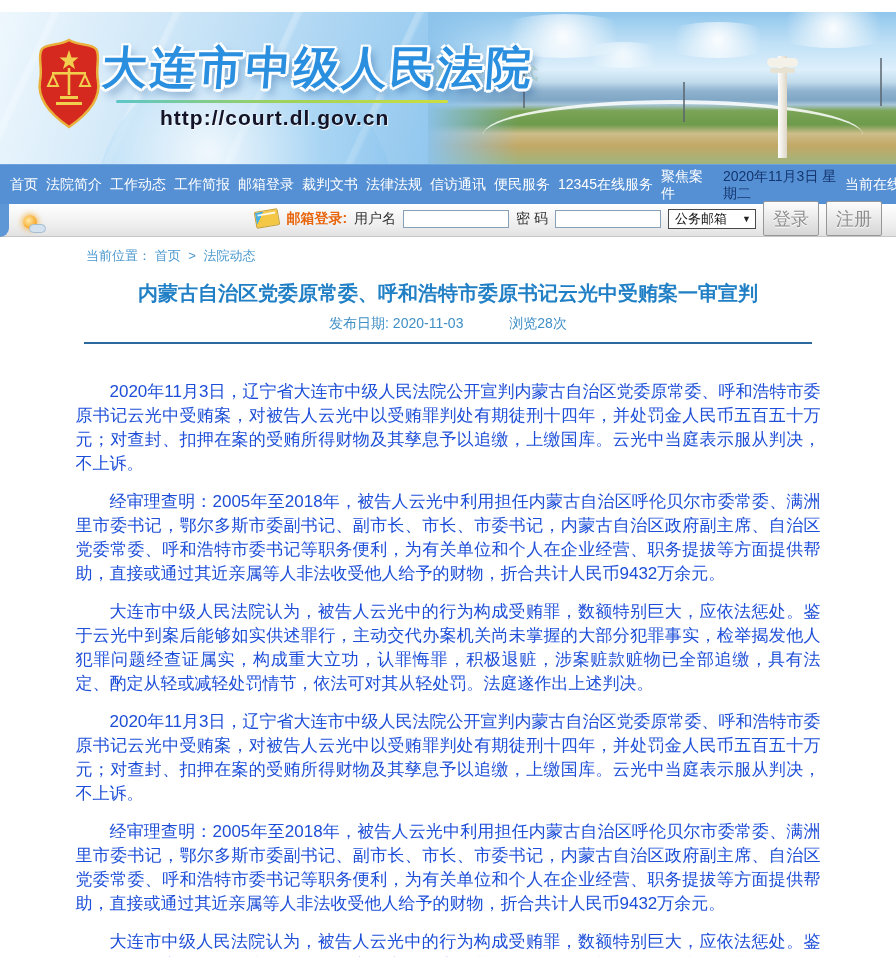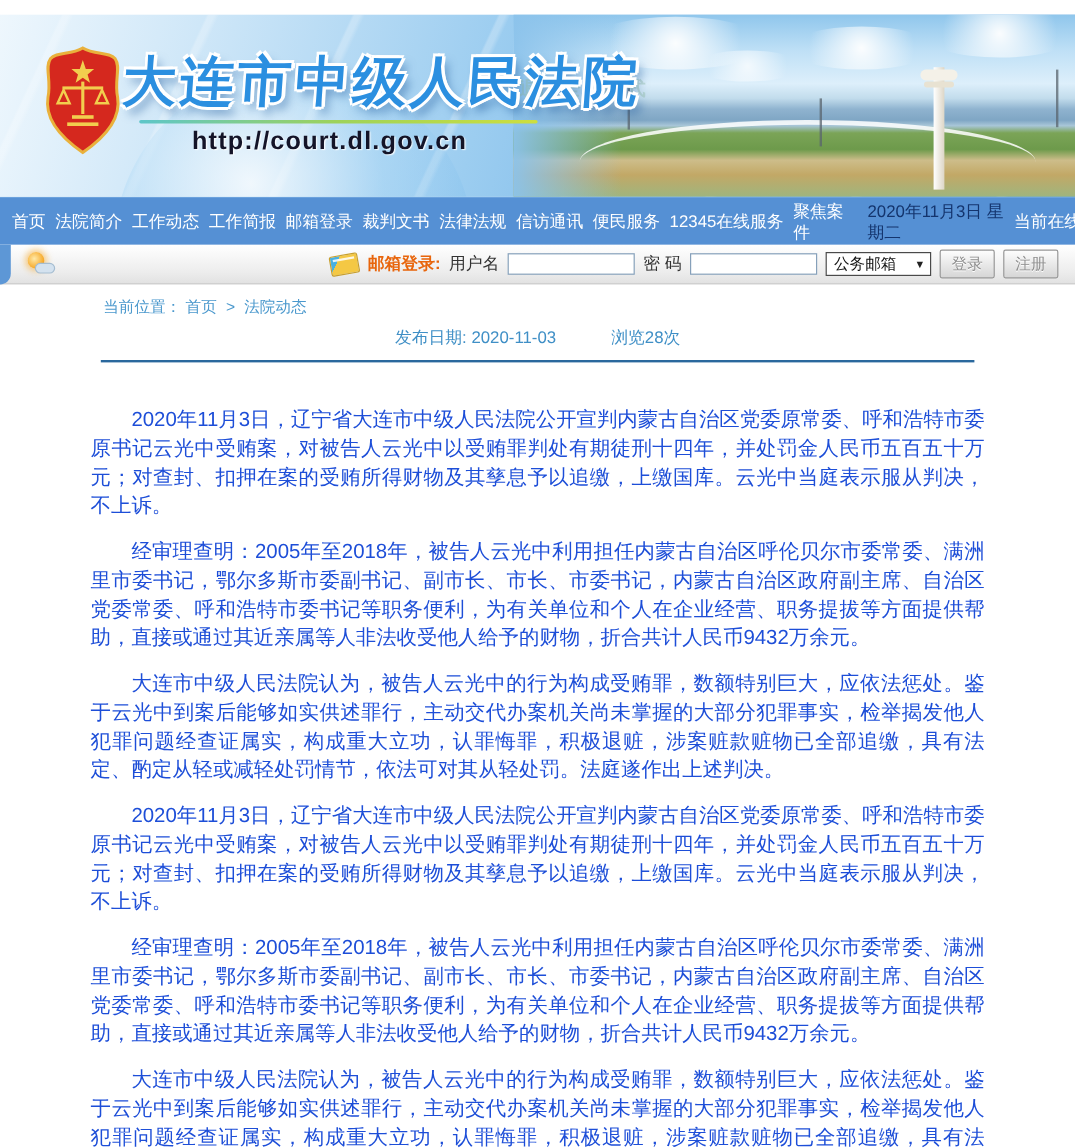--- a/index.html
+++ b/index.html
@@ -53,42 +53,42 @@
   
   .main-nav { display:flex; align-items:center; min-height:40px; background:#5590d4;
     padding:0 6px; overflow:hidden; border-top:1px solid #6ba2dd; }
   .nav-item { color:#fff; font-size:14px; text-decoration:none; padding:2px 4px; white-space:nowrap;
     flex-shrink:0; line-height:17px; }
   .nav-item.wraps { white-space:normal; width:62px; }
   .nav-date { color:#14356e; font-size:14px; width:126px; line-height:17px; padding:0 4px; flex-shrink:0; }
   .nav-online { margin-left:auto; color:#fff; font-size:14px; white-space:nowrap; padding-right:4px; flex-shrink:0; }
 
   
-  .login-bar { position:relative; display:flex; align-items:center; height:33px;
+  .login-bar { position:relative; display:flex; align-items:flex-end; height:33px;
     background:linear-gradient(to bottom,#ffffff,#ededed 70%,#e2e2e2); border-bottom:1px solid #c6c6c6; }
   .login-corner { position:absolute; left:0; top:0; width:9px; height:33px; background:#5d97d6;
     border-radius:0 0 10px 0; }
   .weather-icon { position:relative; width:28px; height:22px; margin-left:20px; flex-shrink:0; }
   .weather-sun { position:absolute; left:3px; top:1px; width:14px; height:14px; border-radius:50%;
     background:radial-gradient(circle at 40% 40%,#ffe9a8,#f6a623 70%); box-shadow:0 0 5px 2px rgba(246,166,35,.55); }
   .weather-cloud { position:absolute; left:9px; top:10px; width:17px; height:9px; border-radius:8px;
     background:#d4e2ef; border:1px solid #a5bdd1; }
   .login-group { display:flex; align-items:center; margin-left:auto; padding-right:14px; gap:7px; }
   .mail-icon { width:24px; height:17px; border-radius:2px; transform:rotate(-10deg);
     background:linear-gradient(125deg,#49b0e0 0 7px,#f4c844 7px); border:1px solid #c79f2e; position:relative; }
   .mail-icon::after { content:""; position:absolute; left:2px; top:2px; right:2px; height:6px;
     border-top:2px solid rgba(255,255,255,.85); }
   .login-label { color:#e8650c; font-weight:bold; font-size:14px; }
   .field-label { color:#333; font-size:14px; }
   .login-input { width:106px; height:18px; border:1px solid #86a0ba; background:#fff; font-size:12px; padding:0 3px; }
   .mail-select { display:flex; align-items:center; justify-content:space-between; width:88px; height:20px;
     border:1px solid #4a4a4a; background:#fff; font-size:13px; padding:0 4px 0 6px; cursor:pointer; color:#111; }
   .mail-select .arrow { font-size:9px; color:#222; }
   .bar-btn { background:linear-gradient(to bottom,#fdfdfd,#d6d6d6); border:1px solid #979797;
-    border-radius:2px; color:#8e8e8e; font-size:13px; padding:1px 9px; height:24px; cursor:pointer;
+    border-radius:2px; color:#8e8e8e; font-size:18px; padding:1px 9px; height:35px; cursor:pointer;
     text-shadow:0 1px 0 #fff; }
 
   
   .breadcrumb { padding:10px 0 0 86px; font-size:13px; color:#4a98cd; }
   .breadcrumb a { color:#4a98cd; text-decoration:none; }
   .breadcrumb .sep { margin:0 4px; }
   .article-title { margin-top:15px; text-align:center; font-size:20px; font-weight:bold; color:#2180c5; }
   .article-meta { margin-top:8px; text-align:center; font-size:14px; color:#3f8fc6; }
   .article-meta .views { margin-left:42px; }
   .divider { width:728px; margin:9px auto 0; border:none; border-top:2px solid #2a689d; }
@@ -170,20 +170,21 @@
   </div>
 
   <main>
     <div class="breadcrumb">
       <span>当前位置：</span>
       <a href="#">首页</a>
       <span class="sep">&gt;</span>
       <a href="#">法院动态</a>
     </div>
 
+    <h1 class="article-title">内蒙古自治区党委原常委、呼和浩特市委原书记云光中受贿案一审宣判</h1>
 
     <div class="article-meta">
       <span>发布日期: 2020-11-03</span>
       <span class="views">浏览28次</span>
     </div>
 
     <hr class="divider">
 
     <article class="article-body">
       <p>2020年11月3日，辽宁省大连市中级人民法院公开宣判内蒙古自治区党委原常委、呼和浩特市委原书记云光中受贿案，对被告人云光中以受贿罪判处有期徒刑十四年，并处罚金人民币五百五十万元；对查封、扣押在案的受贿所得财物及其孳息予以追缴，上缴国库。云光中当庭表示服从判决，不上诉。</p>

